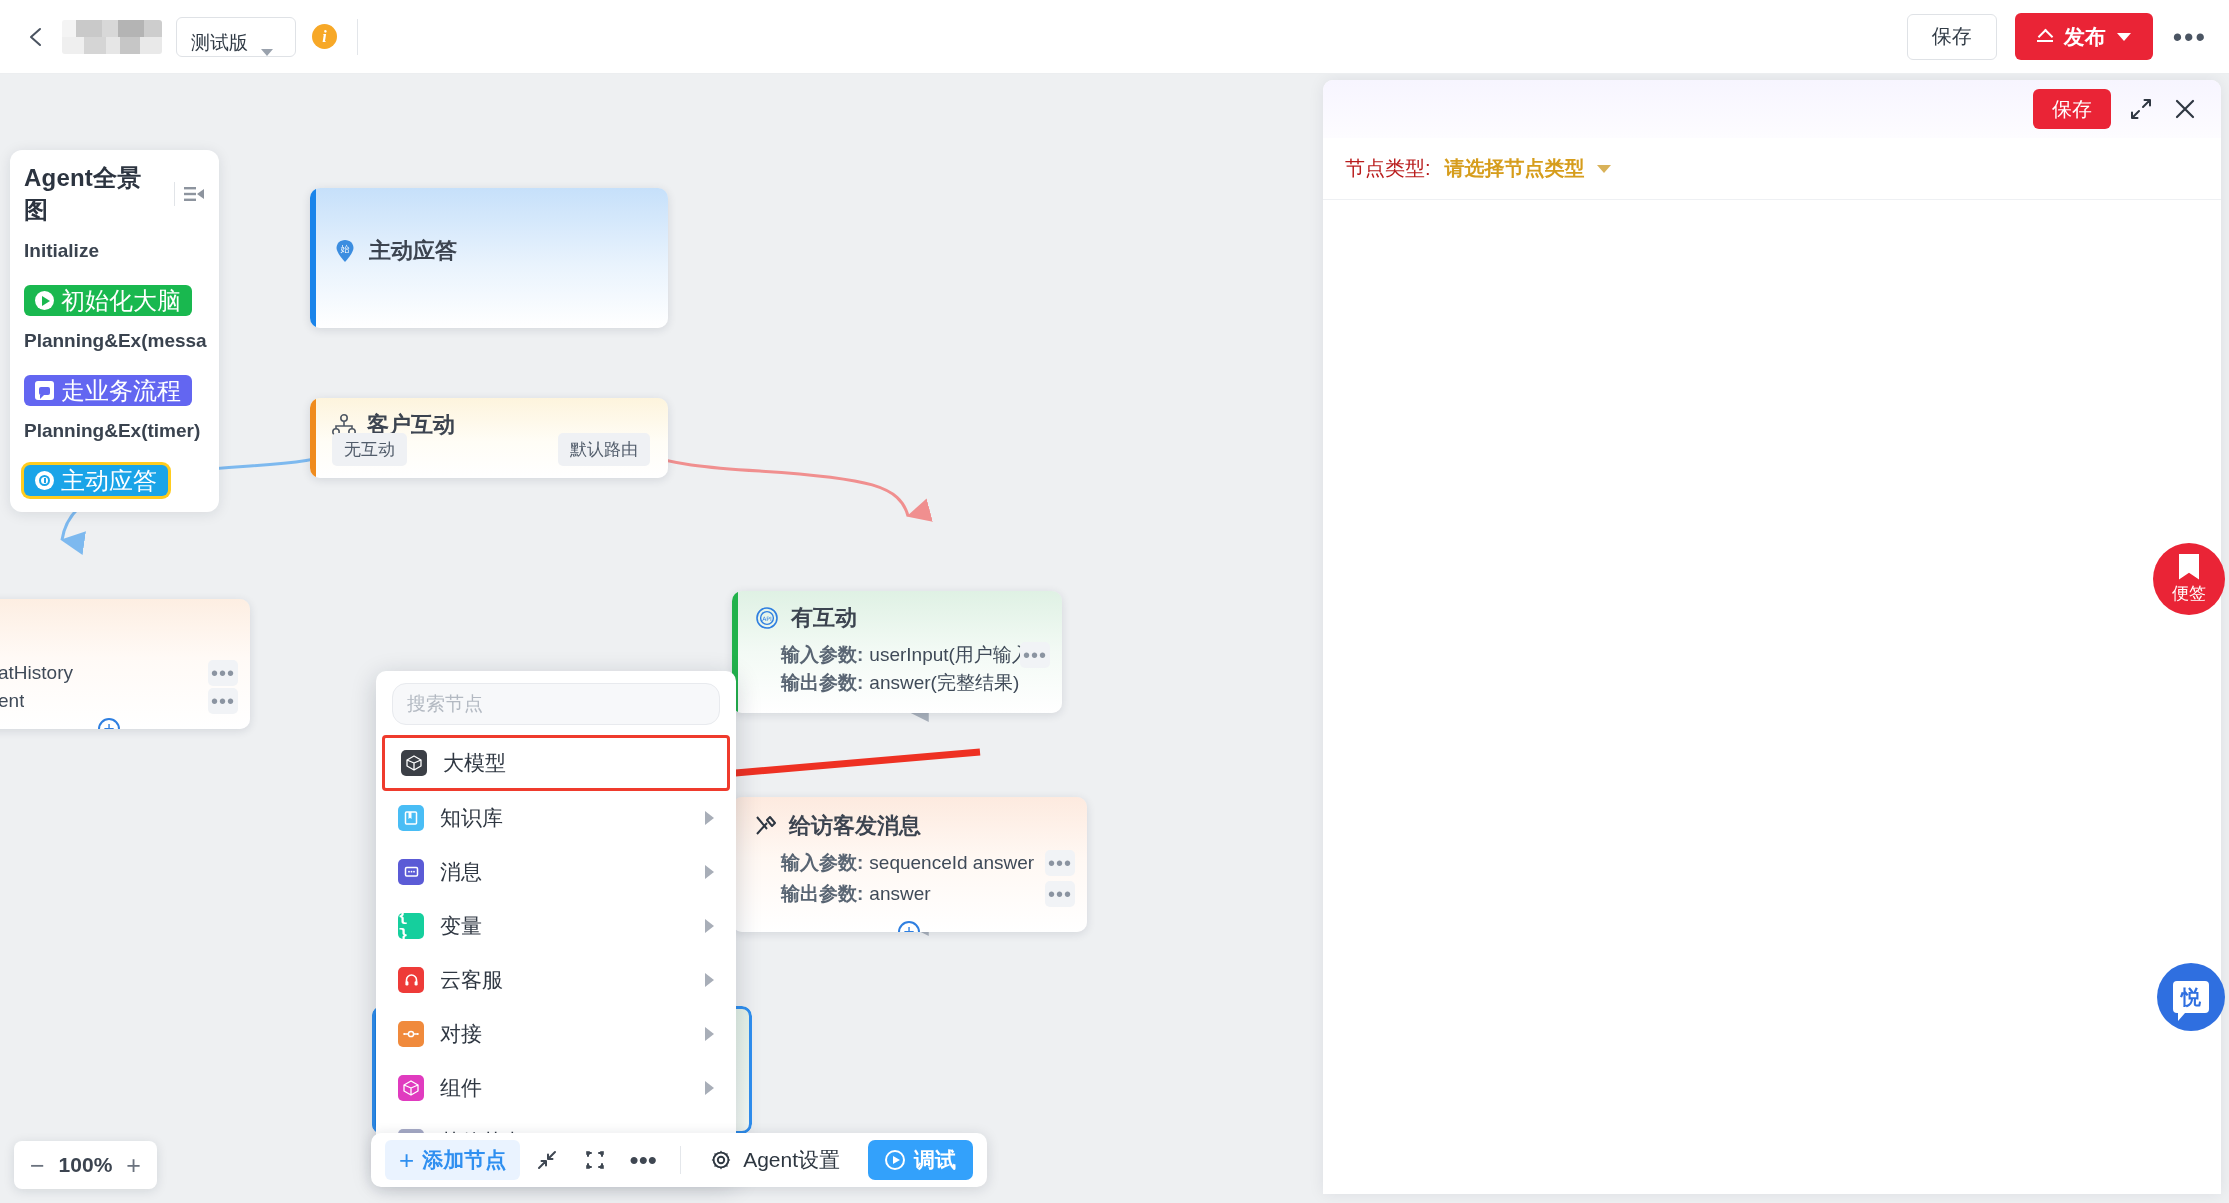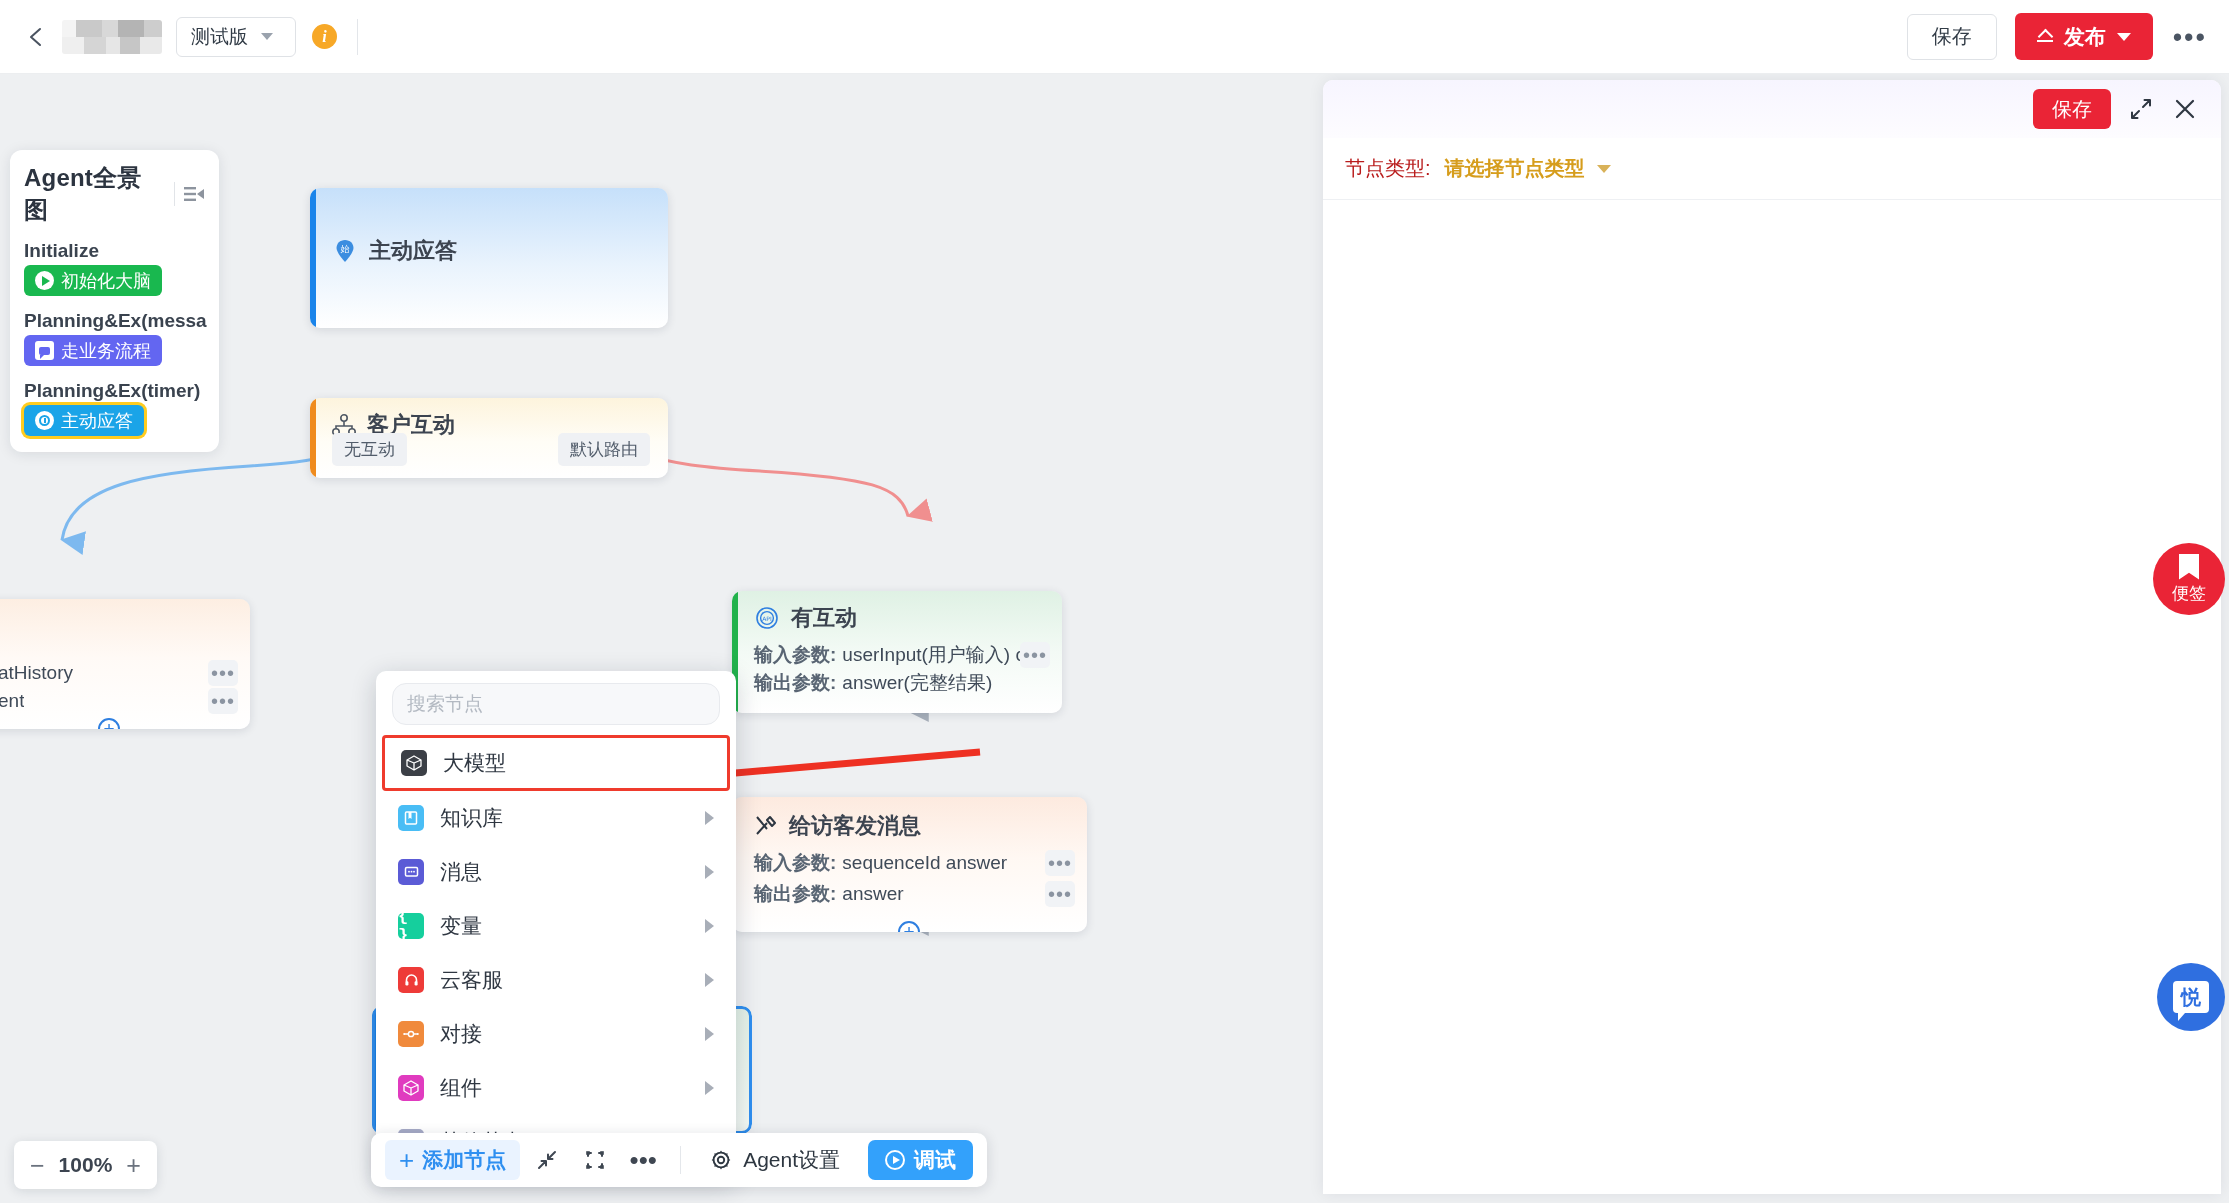--- a/index.html
+++ b/index.html
@@ -19,21 +19,21 @@
   }
   .back-icon { margin-left: 22px; width: 30px; height: 30px; display:flex; align-items:center; justify-content:center; cursor:pointer; }
   .redacted-name {
     margin-left: 10px; width: 100px; height: 34px; border-radius: 3px;
     background:
       linear-gradient(90deg, #f4f4f4 0 14px, #c9c9c9 14px 40px, #d8d8d8 40px 56px, #b4b4b4 56px 82px, #cdcdcd 82px 100px) 0 0/100% 17px no-repeat,
       linear-gradient(90deg, #efefef 0 22px, #d5d5d5 22px 44px, #e6e6e6 44px 58px, #c6c6c6 58px 78px, #e9e9e9 78px 100px) 0 17px/100% 17px no-repeat;
   }
   .version-select {
     margin-left: 14px; height: 40px; min-width: 120px; border: 1px solid #dfe2e6;
-    border-radius: 6px; display: flex; align-items: center; gap: 13px;
+    border-radius: 6px; display: flex; align-items: flex-end; gap: 13px;
     padding: 0 14px; font-size: 19px; color: #303a45; cursor: pointer; background:#fff;
   }
   .chev { width: 0; height: 0; border-left: 6px solid transparent; border-right: 6px solid transparent; border-top: 7px solid #9aa2ad; }
   .info-badge {
     margin-left: 16px; width: 25px; height: 25px; border-radius: 50%;
     background: #f7a827; color:#fff; font-size:16px; font-style: italic; font-weight:bold;
     display:flex; align-items:center; justify-content:center; font-family:"Liberation Serif", serif; cursor:pointer;
   }
   .tb-divider { margin-left: 20px; width:1px; height:36px; background:#e3e6ea; }
   .tb-spacer { flex: 1; }
@@ -63,22 +63,22 @@
     position: absolute; left: 10px; top: 76px; width: 209px;
     background:#fff; border-radius: 12px; box-shadow: 0 2px 14px rgba(20,30,50,.10);
     padding: 12px 14px 16px 14px; z-index: 40;
   }
   .ov-head { display:flex; align-items:center; }
   .ov-title { font-size: 24px; font-weight: 700; color:#2c3440; letter-spacing:.2px; }
   .ov-div { width:1px; height:24px; background:#e1e4e8; margin: 0 8px 0 10px; }
   .ov-collapse { display:flex; align-items:center; cursor:pointer; }
   .ov-group { font-size: 19px; font-weight: 700; color:#3a434f; margin-top: 14px; }
   .chip {
-    display:inline-flex; align-items:center; gap:7px; margin-top: 3px;
-    height: 31px; padding: 0 11px; border-radius: 6px; color:#fff; font-size:18px;
+    display:inline-flex; align-items:center; gap:7px; margin-top: 23px;
+    height: 31px; padding: 0 11px; border-radius: 6px; color:#fff; font-size:24px;
     font-weight:500; cursor:pointer; white-space: nowrap;
   }
   .chip.green { background:#19b84f; }
   .chip.purple { background:#6366f1; }
   .chip.blue { background:#1aa4e8; }
   .chip.sel { box-shadow: 0 0 0 3px #ffcc1f; }
   .ci { width:19px; height:19px; border-radius:50%; background:#fff; display:flex; align-items:center; justify-content:center; flex:none; }
   .ci.sq { border-radius:3px; }
   .tri-g { width:0;height:0;border-left:8px solid #19b84f;border-top:5px solid transparent;border-bottom:5px solid transparent; margin-left:2px;}
   .msg-g { width:11px;height:8px;background:#6366f1;border-radius:2px; position:relative;}
@@ -86,21 +86,21 @@
   .clock-g{width:11px;height:11px;border:2px solid #1aa4e8;border-radius:50%;position:relative;}
   .clock-g:after{content:"";position:absolute;left:3px;top:1px;width:2px;height:5px;background:#1aa4e8;}
 
   
   .node { position:absolute; background:#fff; border-radius: 10px; box-shadow: 0 2px 10px rgba(25,35,55,.12); overflow:hidden; }
   .node .accent { position:absolute; left:0; top:0; width:6px; height:100%; }
   .node-head { display:flex; align-items:center; gap: 11px; padding: 16px 18px 8px 22px; }
   .node-title { font-size: 22px; font-weight: 700; color:#3c4450; }
   .node-row { display:flex; align-items:center; font-size: 19px; color:#4a5463; padding: 1px 18px 1px 22px; }
   .node-row .lbl { font-weight:700; color:#5b6personally; }
-  .lbl { font-weight: 700; color:#596573; white-space:nowrap; }
+  .lbl { font-weight: 700; color:#596573; white-space:nowrap;margin-left:27px; }
   .val { color:#3f4a58; margin-left: 6px; white-space:nowrap; overflow:hidden; }
   .row-dots { position:absolute; right:12px; width:30px; height:26px; border-radius:5px; background:#f1f3f6;
      display:flex; align-items:center; justify-content:center; color:#8b94a1; font-size:20px; line-height:6px; letter-spacing:1px; cursor:pointer;}
   .plus-handle { position:absolute; width:22px; height:22px; border-radius:50%; background:#fff; border:2px solid #2f7fe0;
      color:#2f7fe0; font-size:19px; line-height:18px; text-align:center; cursor:pointer; z-index:5;}
 
   
   #n-start { left: 310px; top: 114px; width: 358px; height: 140px;
     background: linear-gradient(180deg, #c6e0fa 0%, #e9f3fd 55%, #ffffff 100%); }
   #n-start .accent { background:#1a84ea; }

